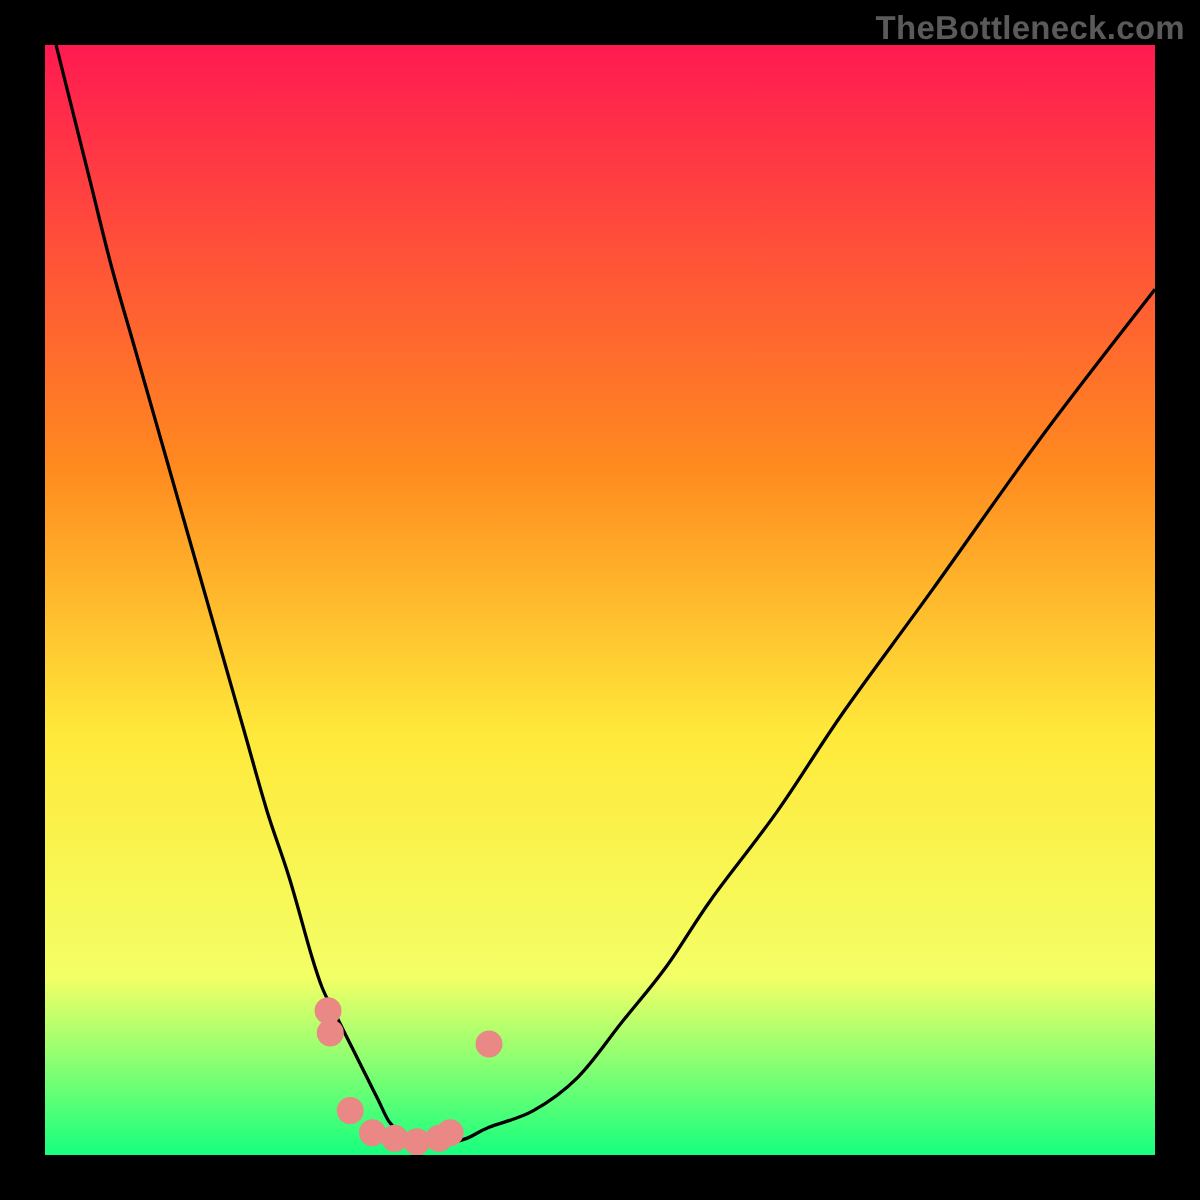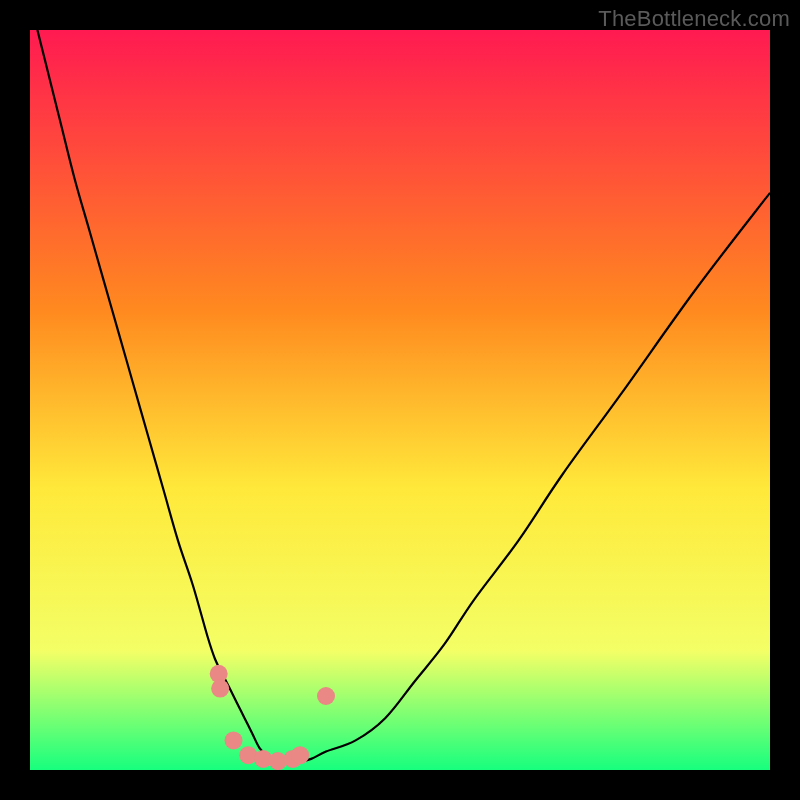--- a/index.html
+++ b/index.html
@@ -15,21 +15,21 @@
     position: relative;
     width: 800px;
     height: 800px;
     background: #000;
   }
   .watermark {
     position: absolute;
     top: 6px;
     right: 10px;
     font-size: 22px;
-    font-weight: 400;
+    font-weight: 700;
     color: #5a5a5a;
     letter-spacing: 0.2px;
     z-index: 10;
     user-select: none;
   }
   svg.plot {
     position: absolute;
     left: 30px;
     top: 30px;
     width: 740px;

